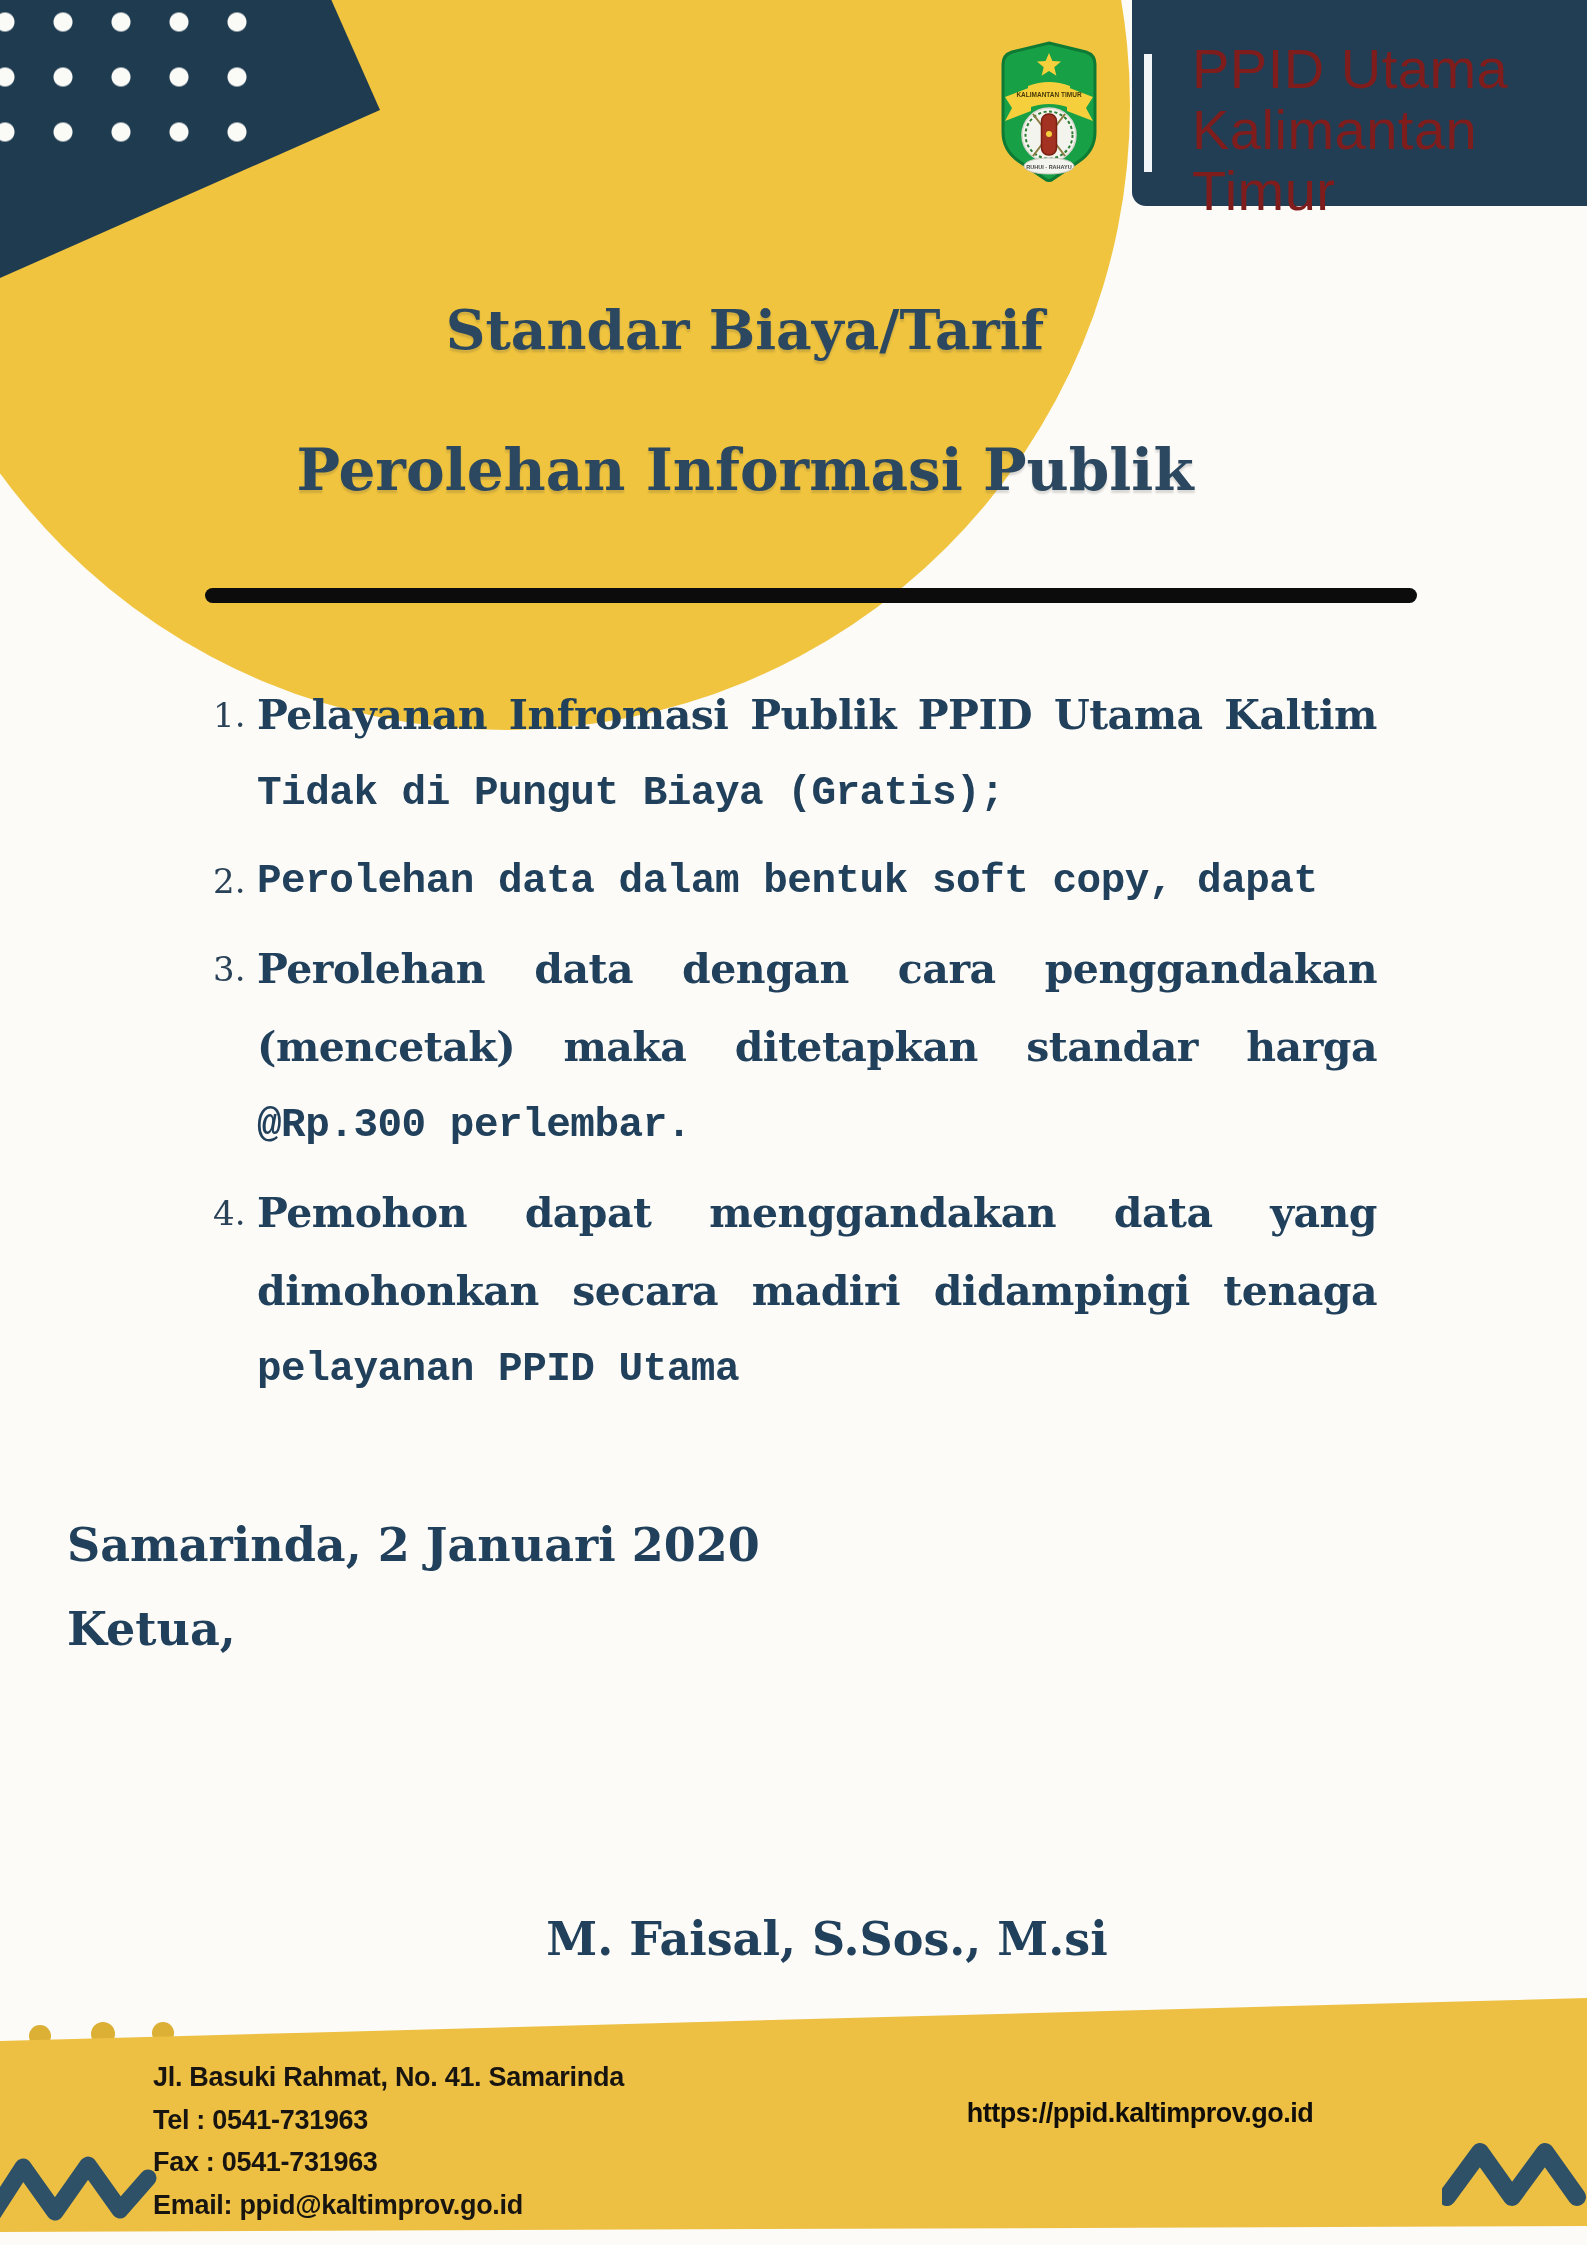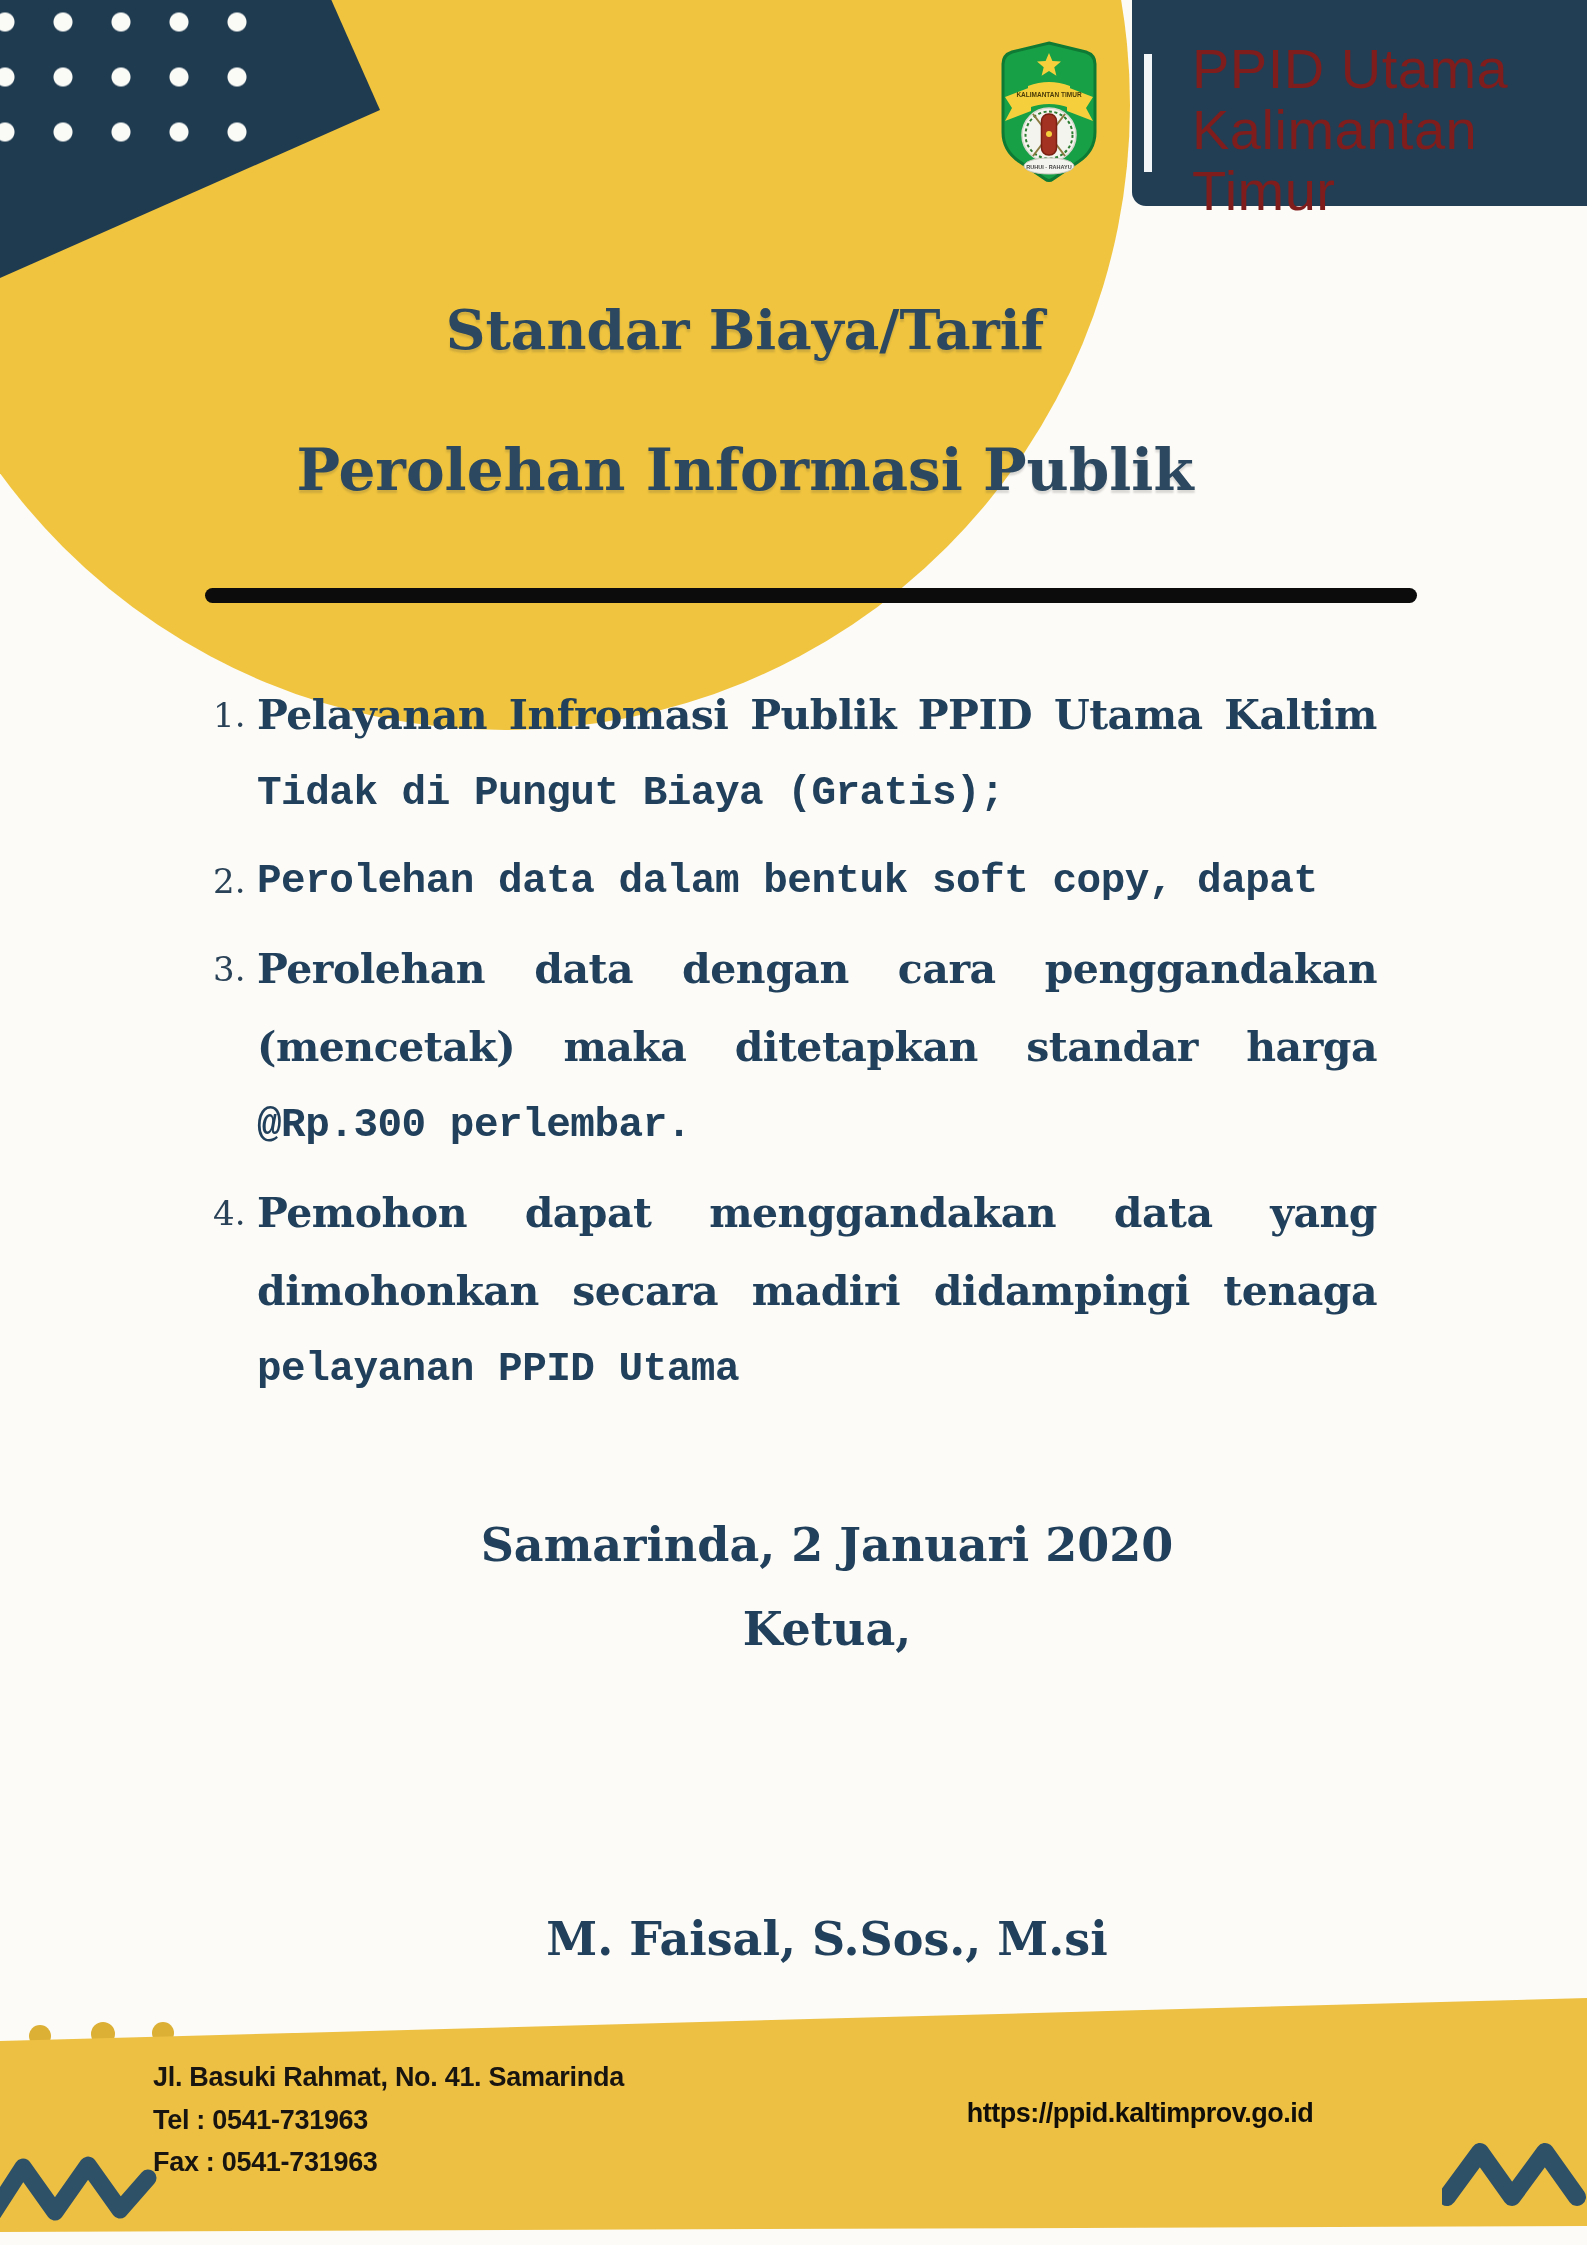--- a/index.html
+++ b/index.html
@@ -64,21 +64,21 @@
     color:#2A4257;text-align:left;
   }
   .list-text{
     flex:0 0 1120px;font-size:41px;line-height:78px;font-weight:bold;
     letter-spacing:-0.5px;
   }
   .list-text .jline{text-align:justify;text-align-last:justify;}
   .list-text .jline:last-child{text-align-last:left;font-family:Liberation Mono, monospace;}
   .sig-block{
     position:absolute;left:67px;top:1516px;width:1520px;z-index:5;
-    text-align:center;color:#21405B;
+    text-align:left;color:#21405B;
     font-family:"DejaVu Serif",serif;font-weight:bold;
   }
   .sig-date{font-size:46px;line-height:58px;}
   .sig-role{font-size:46px;line-height:58px;margin-top:26px;}
   .sig-name{
     position:absolute;left:67px;top:1912px;width:1520px;z-index:5;
     text-align:center;color:#21405B;font-size:46px;
     font-family:"DejaVu Serif",serif;font-weight:bold;
   }
   
@@ -192,14 +192,15 @@
   <polyline points="2,70 33,22 65,67 98,20 130,65 158,33" fill="none" stroke="#2E5168" stroke-width="17" stroke-linecap="round" stroke-linejoin="round"></polyline>
 </svg>
 <svg class="zigzag" style="left:1442px;top:2135px;" width="145" height="75" viewBox="0 0 145 75">
   <polyline points="5,62 38,17 70,62 103,17 135,62" fill="none" stroke="#2E5168" stroke-width="18" stroke-linecap="round" stroke-linejoin="round"></polyline>
 </svg>
 
 <div class="footer-contact">
   <div>Jl. Basuki Rahmat, No. 41. Samarinda</div>
   <div>Tel : 0541-731963</div>
   <div>Fax : 0541-731963</div>
+  <div>Email: ppid@kaltimprov.go.id</div>
 </div>
 <div class="footer-url">https://ppid.kaltimprov.go.id</div>
 
 </body></html>

